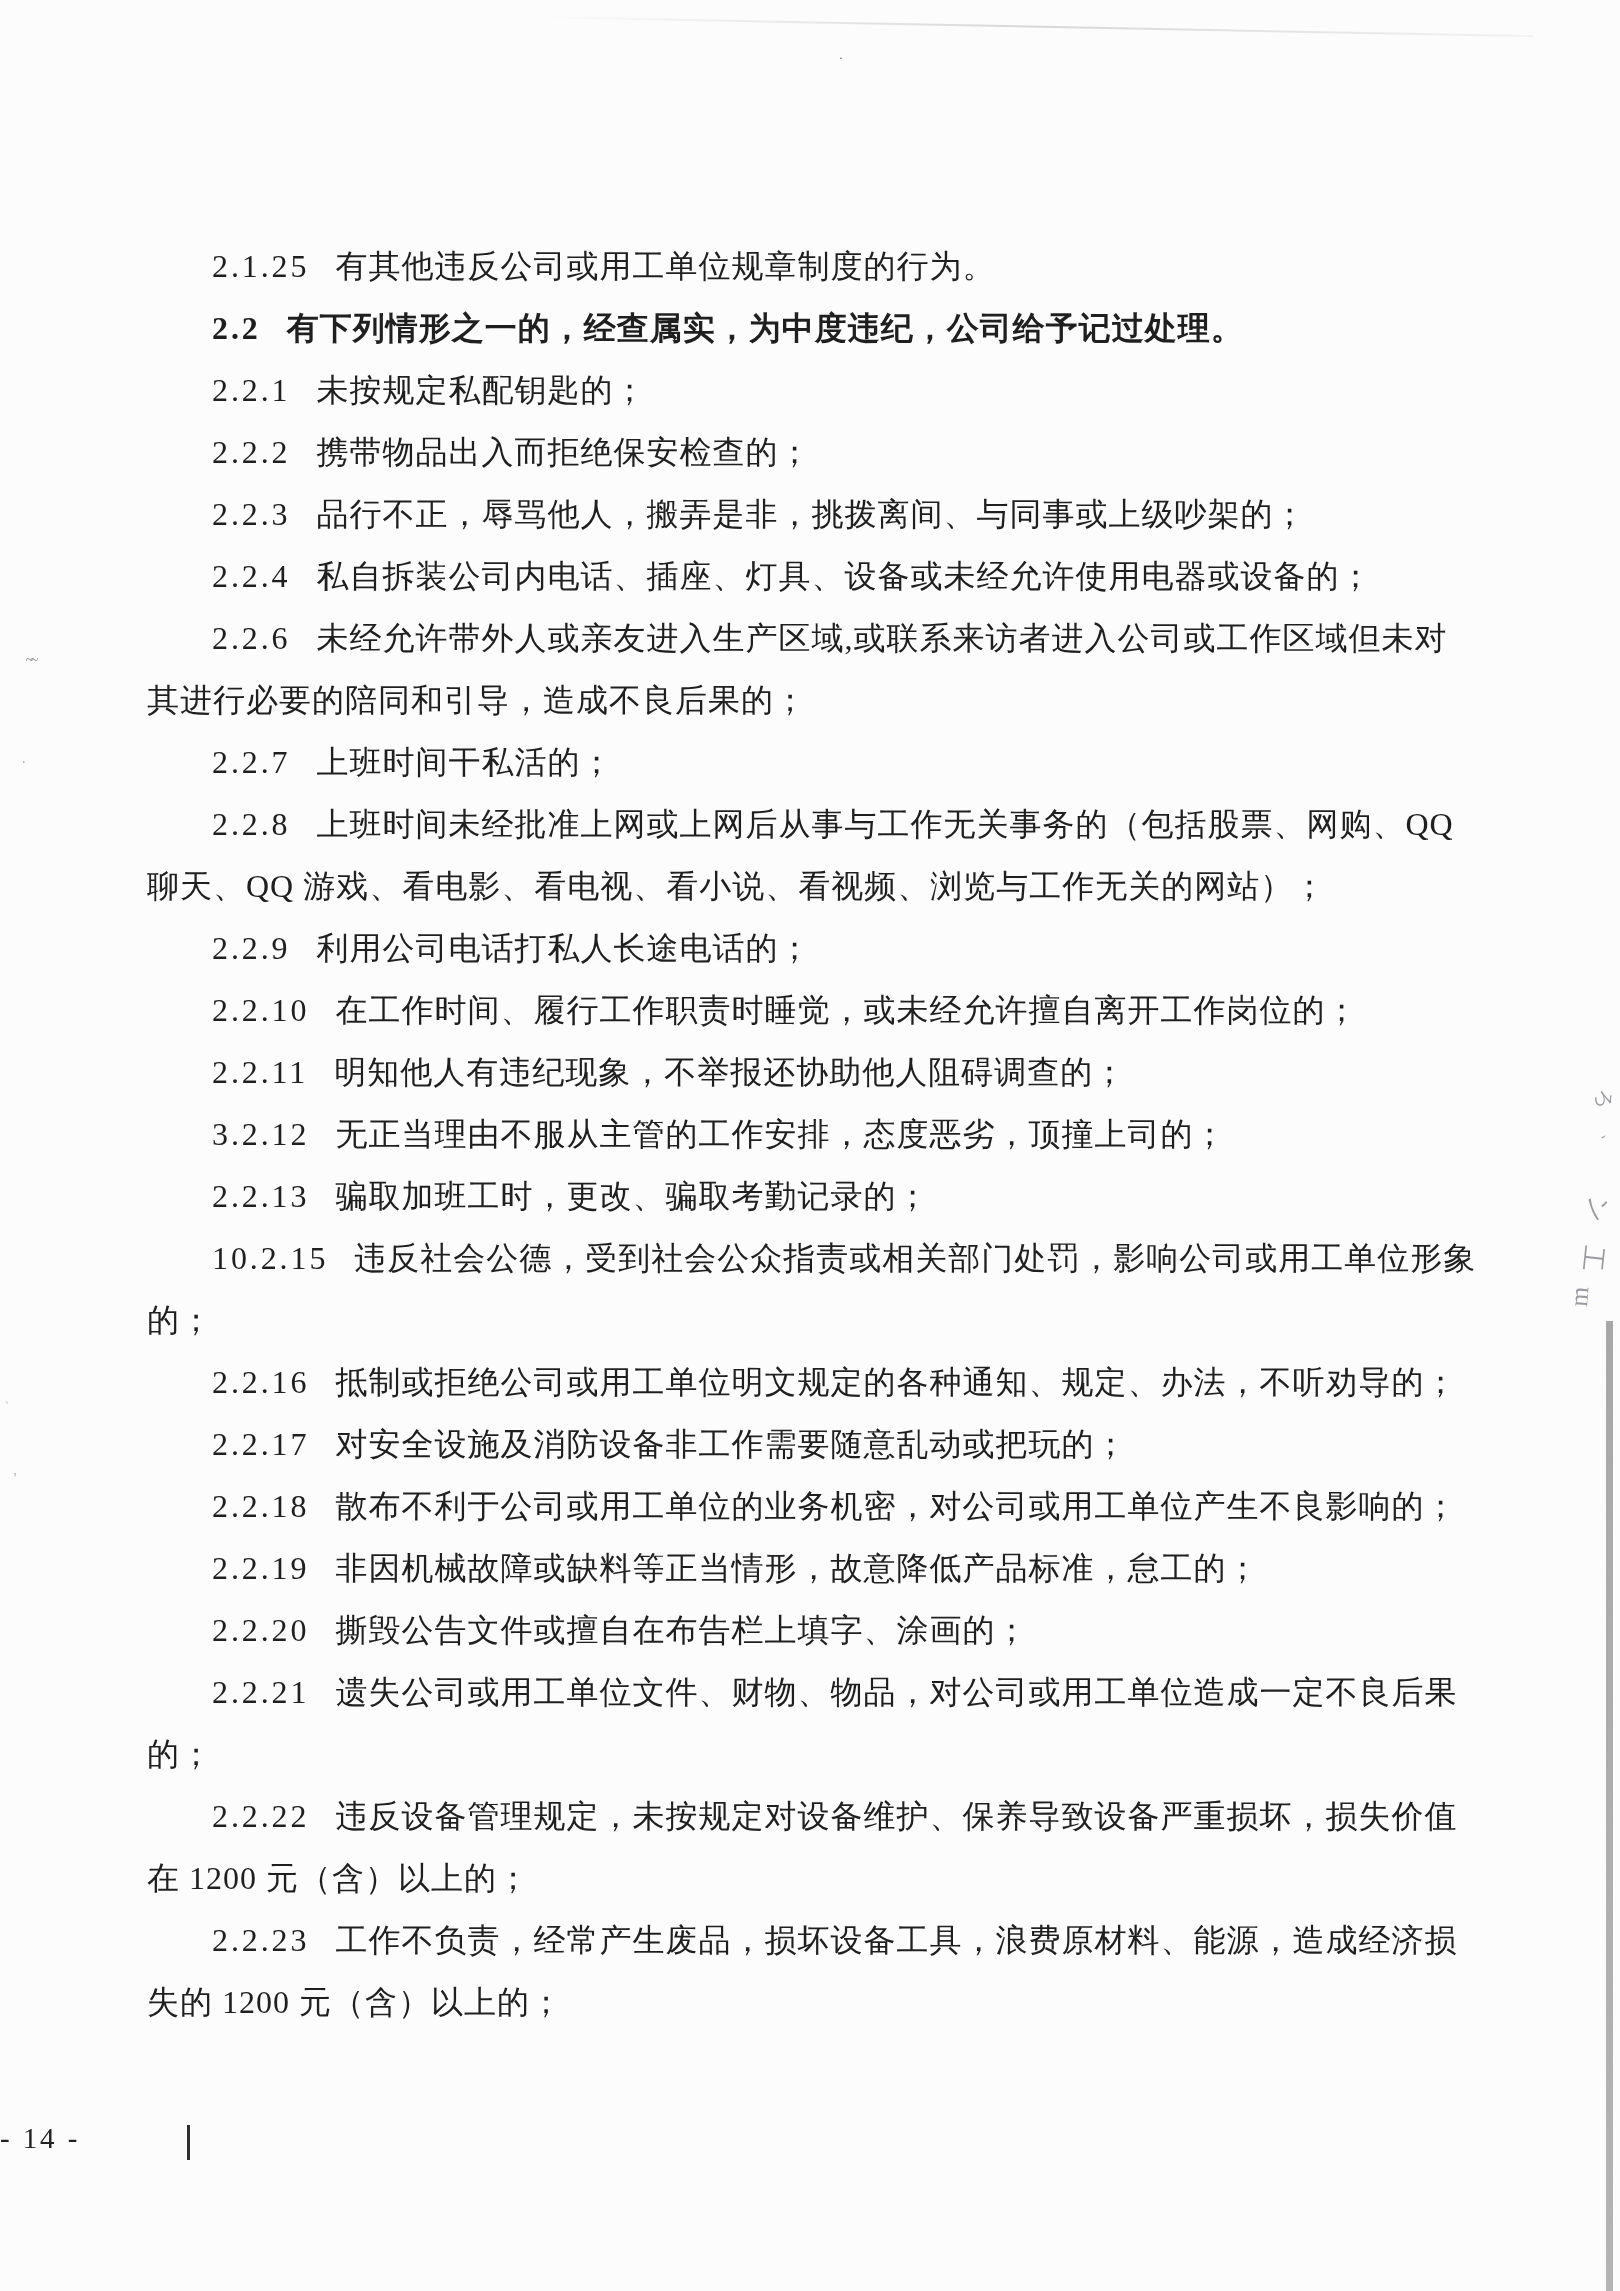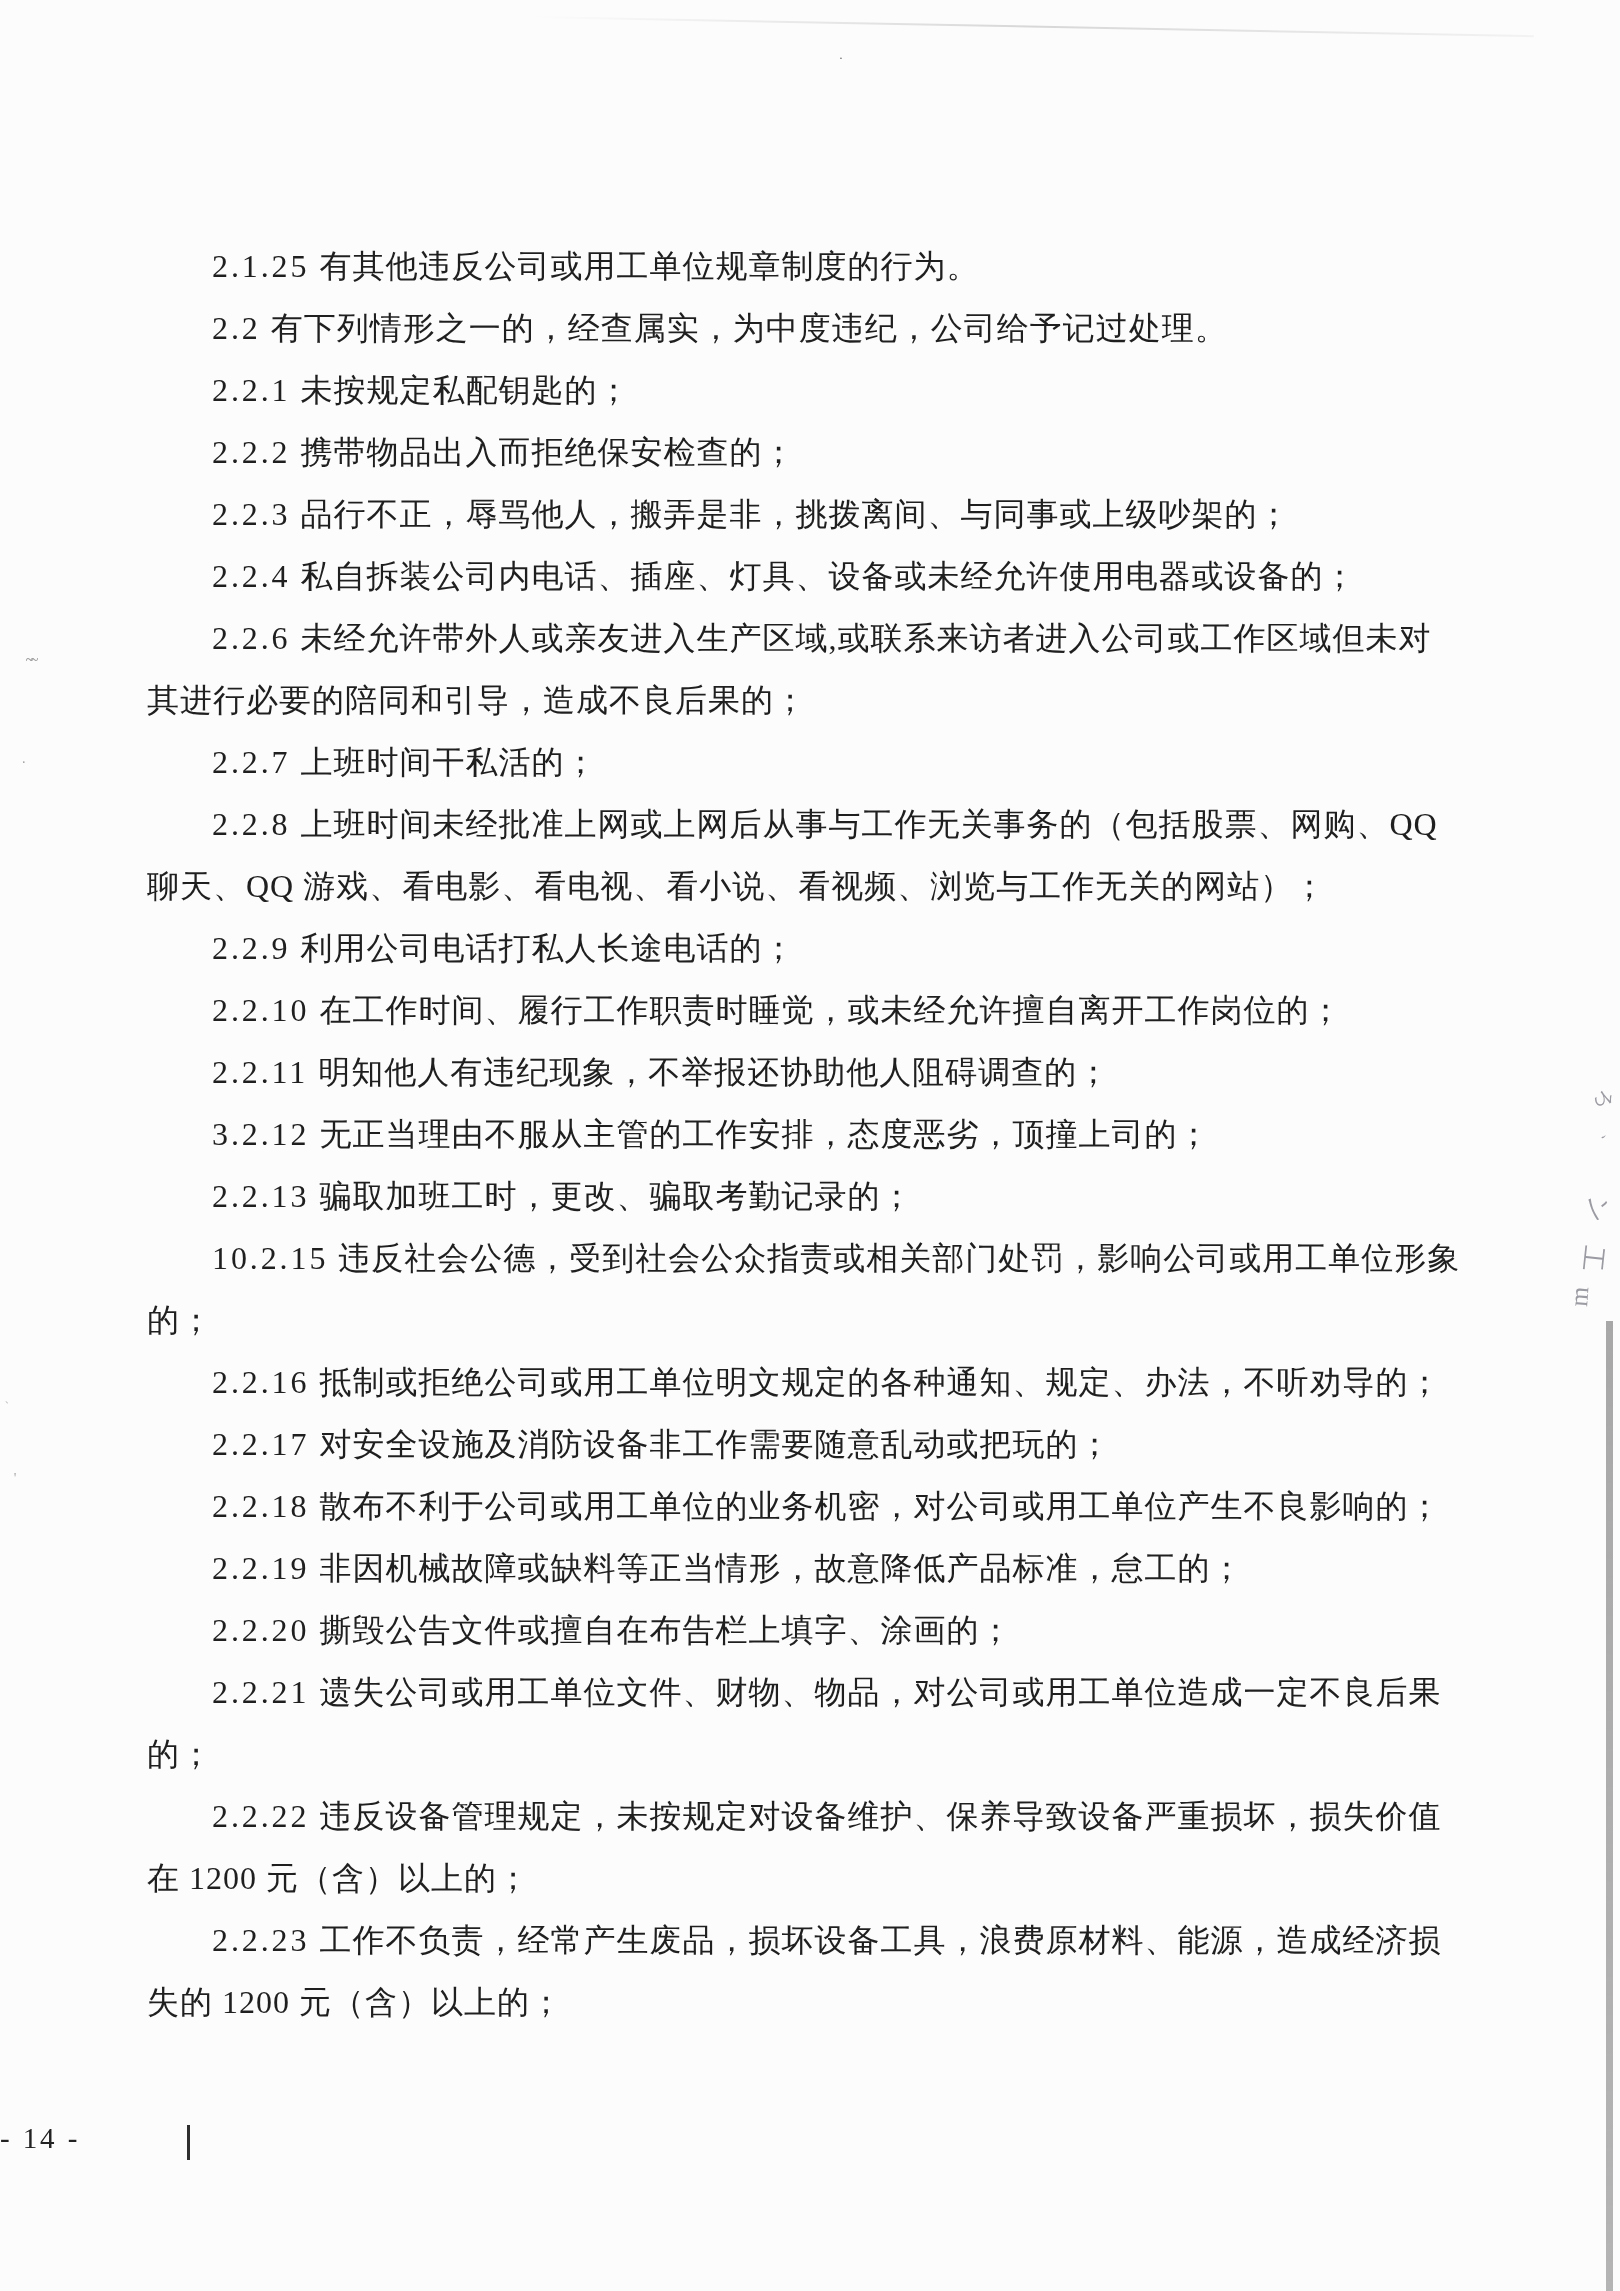--- a/index.html
+++ b/index.html
@@ -19,22 +19,22 @@
     transform:rotate(1.1deg); transform-origin:left top;
   }
   .top-dot { position:absolute; left:839px; top:51px; font-size:11.8px; color:#555; }
   .content { position:absolute; left:147px; top:235px; width:1387px; }
   .line {
     margin:0; height:62px; line-height:62px;
     font-size:32px; letter-spacing:1px;
     white-space:nowrap;
   }
   .line.first { padding-left:65px; }
-  .line.bold { font-weight:400; }
-  .num { letter-spacing:2.9px; margin-right:10px; }
+  .line.bold { font-weight:700; }
+  .num { letter-spacing:2.9px; margin-right:26px; }
   .footer {
     position:absolute; left:0; top:2122px; width:1620px;
     text-align:left; font-size:29px; letter-spacing:2.9px; color:#222;
   }
   
   .right-band {
     position:absolute; left:1606px; top:1321px; width:6.9px; height:970px;
     background:linear-gradient(to bottom, rgba(140,140,140,.75), rgba(120,120,120,.55));
     filter:blur(0.5px);
   }

